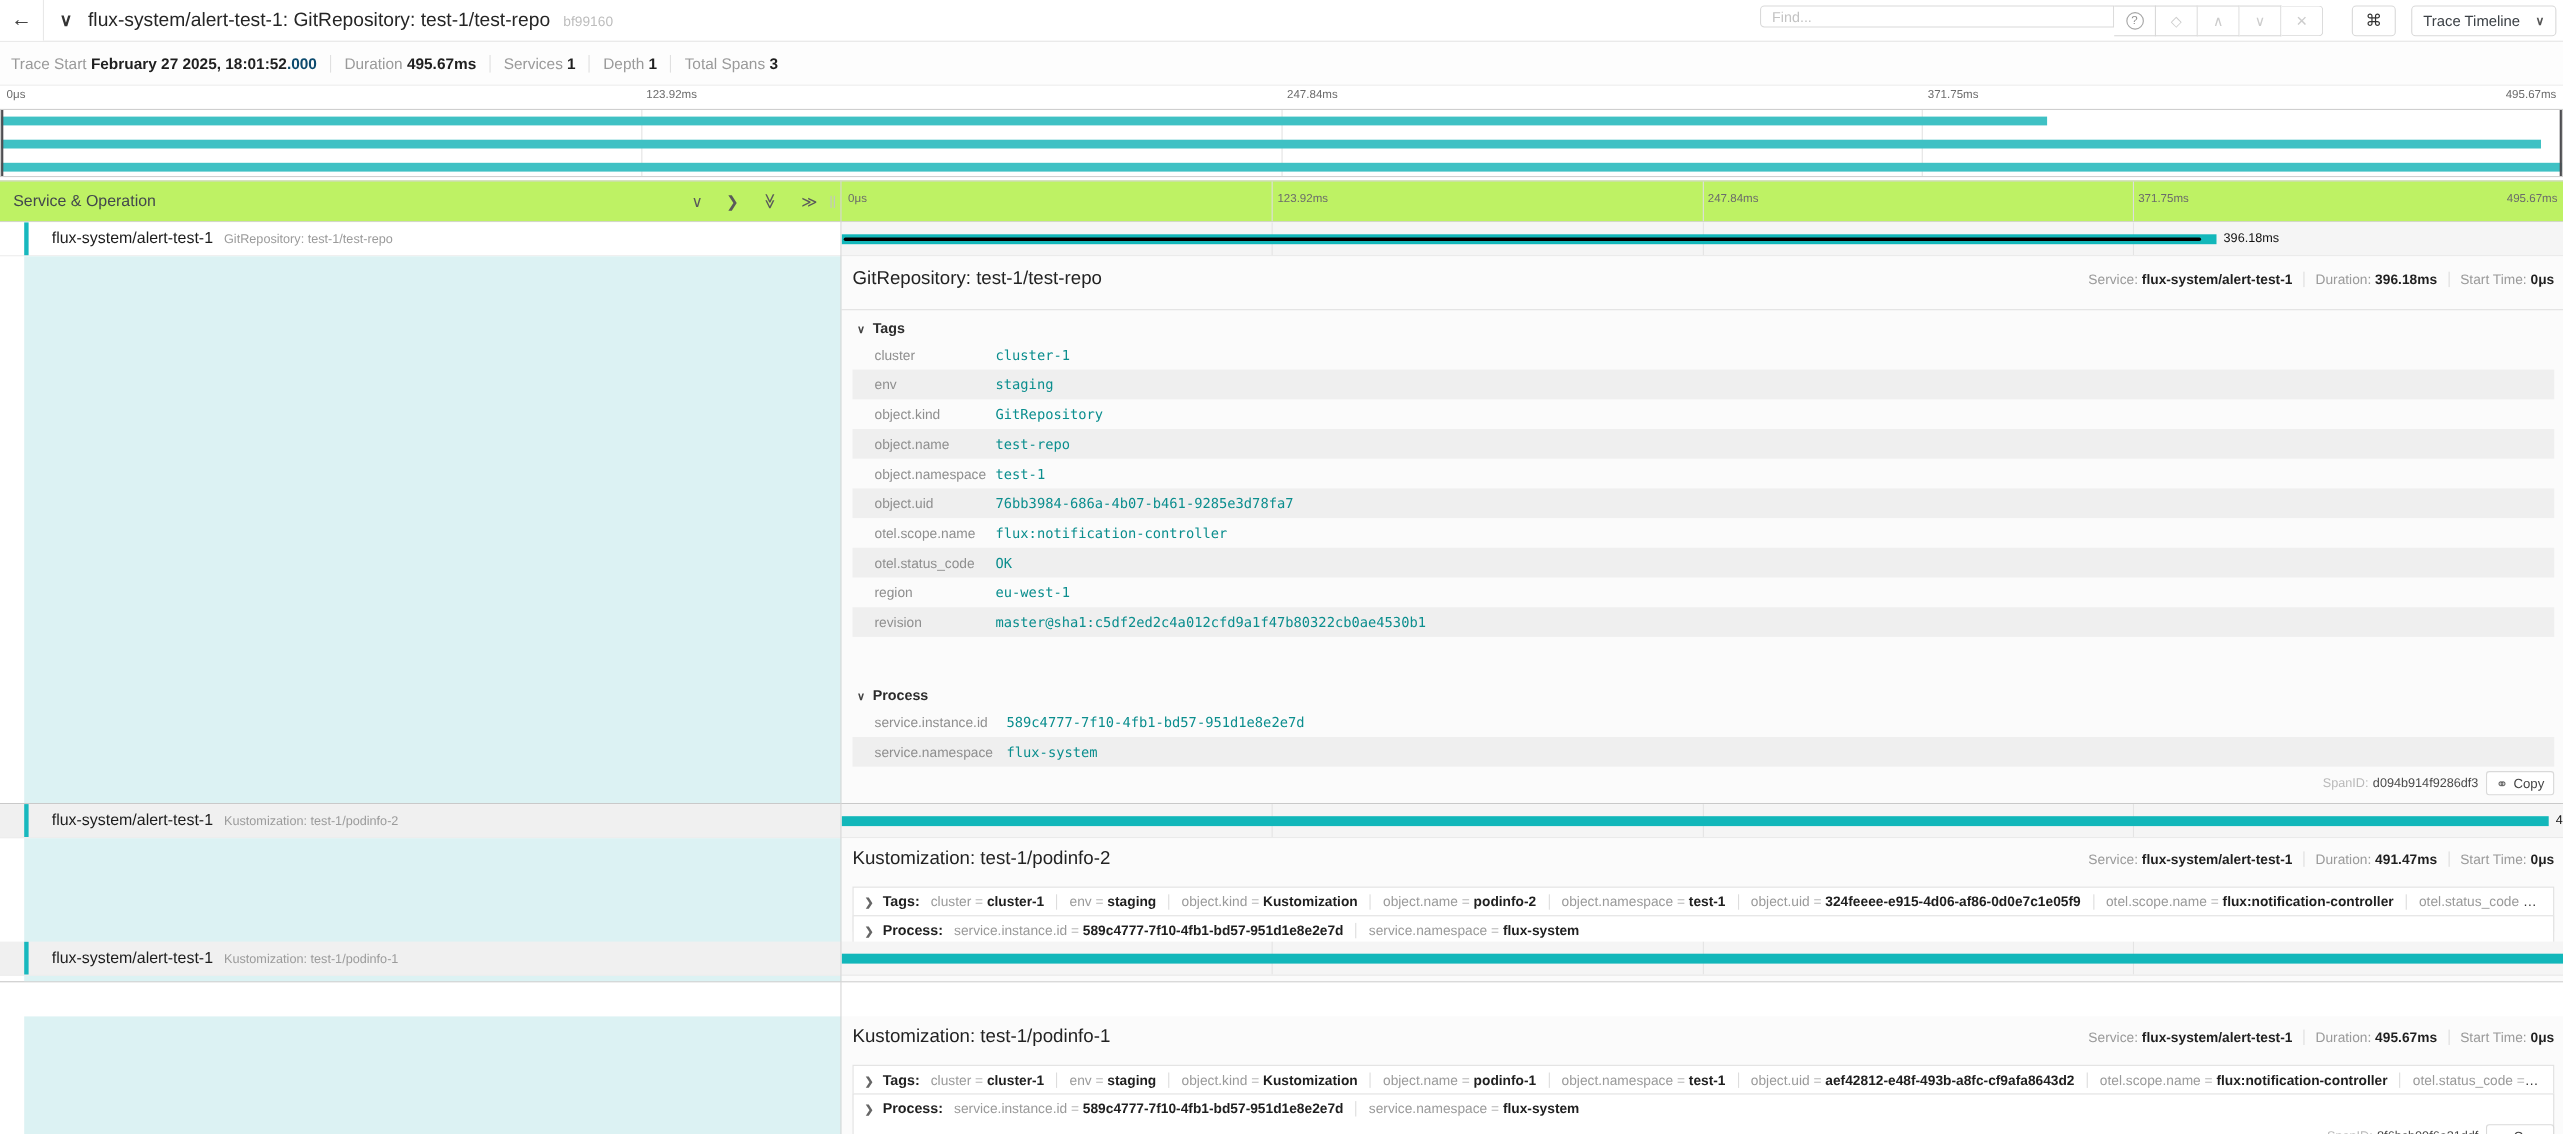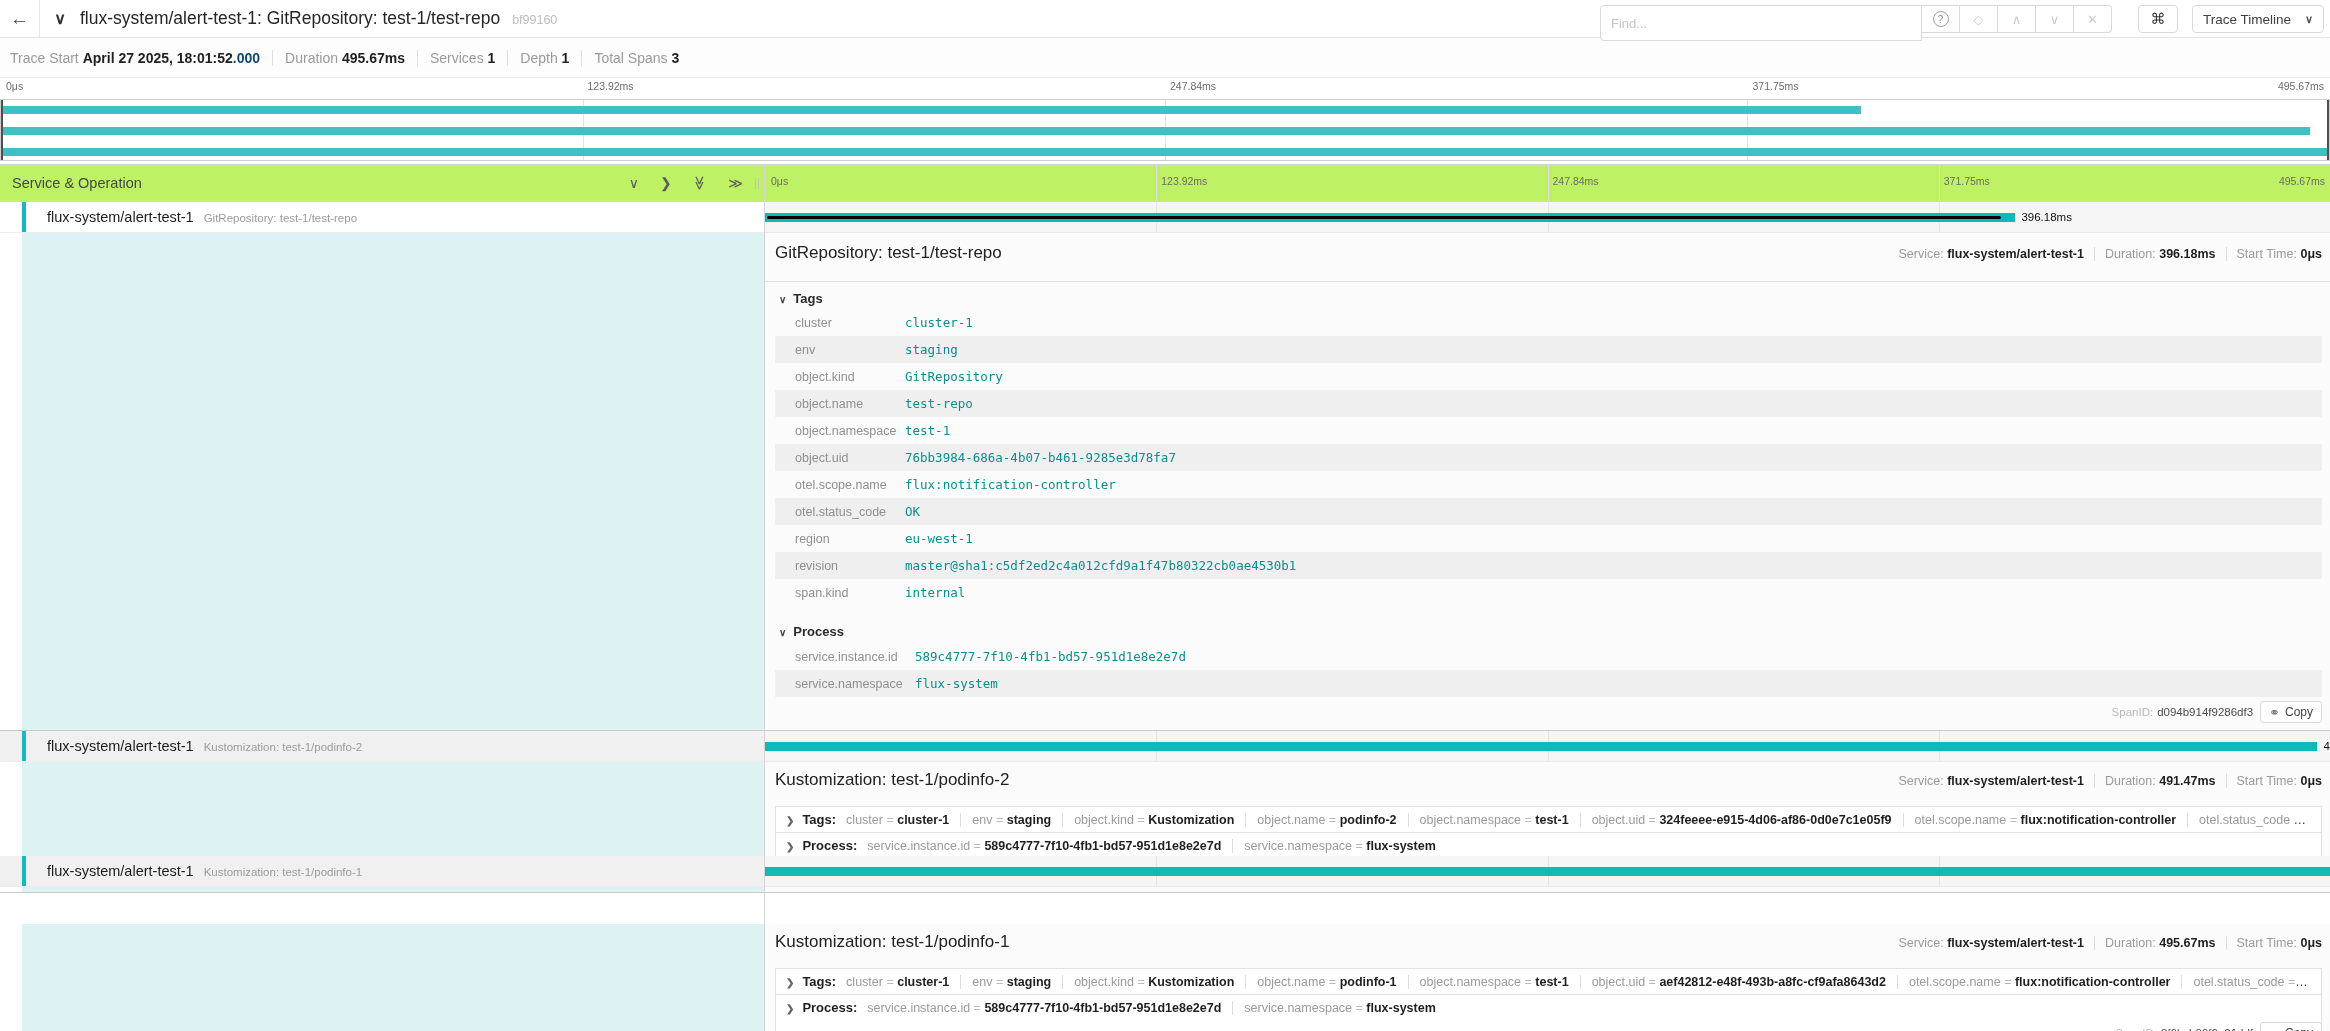--- a/index.html
+++ b/index.html
@@ -9,21 +9,21 @@
   
   #app-header { position:absolute; left:0; top:0; width:2330px; height:38px; background:#fff;
     border-bottom:1px solid #e5e5e5; z-index:30; }
   #back-btn { position:absolute; left:0; top:0; width:40px; height:37px; border-right:1px solid #e8e8e8;
     display:flex; align-items:center; justify-content:center; font-size:19px; color:#444; background:#fff; cursor:pointer; }
   #hdr-collapse { position:absolute; left:46px; top:0; width:28px; height:37px; display:flex; align-items:center;
     justify-content:center; font-size:16px; color:#333; font-weight:bold; }
   #trace-title { position:absolute; left:80px; top:0; height:37px; line-height:37px; font-size:17.5px; color:#262626; white-space:nowrap; }
   #trace-id { font-size:12.5px; color:#bdbdbd; margin-left:12px; }
   #find-group { position:absolute; left:1600px; top:5px; height:28px; display:flex; }
-  #find-input { width:322px; height:36px; border:1px solid #d9d9d9; border-radius:4px 0 0 4px; padding:0 10px;
+  #find-input { width:322px; height:20px; border:1px solid #d9d9d9; border-radius:4px 0 0 4px; padding:0 10px;
     font-size:13px; color:#444; font-family:"Liberation Sans", sans-serif; outline:none; }
   #find-input::placeholder { color:#c3c3c3; }
   .find-cell { width:38px; height:28px; border:1px solid #d9d9d9; border-left:none; background:#fff;
     display:flex; align-items:center; justify-content:center; font-size:13px; color:#ccc; cursor:pointer; }
   .find-cell:last-child { border-radius:0 4px 4px 0; }
   #help-circle { width:16px; height:16px; border:1px solid #a5a5a5; border-radius:50%; color:#8f8f8f;
     font-size:10.5px; line-height:14px; text-align:center; display:inline-block; }
   #cmd-btn { position:absolute; left:2138px; top:5px; width:40px; height:28px; border:1px solid #d9d9d9;
     border-radius:4px; background:#fff; font-size:15px; color:#333; cursor:pointer; }
   #view-select { position:absolute; left:2192px; top:5px; width:132px; height:28px; border:1px solid #d9d9d9;
@@ -144,21 +144,21 @@
   </div>
   <button id="cmd-btn"><span>⌘</span></button>
   <div id="view-select">
     <span>Trace Timeline</span>
     <span class="vchev">∨</span>
   </div>
 </div>
 
 <div id="meta-bar">
   <div class="meta-item">
-    <span>Trace Start</span> <b>April 27 2025, 18:01:52</b><span class="meta-ms">.000</span>
+    <span>Trace Start</span> <b>February 27 2025, 18:01:52</b><span class="meta-ms">.000</span>
   </div>
   <div class="meta-item">
     <span>Duration</span> <b>495.67ms</b>
   </div>
   <div class="meta-item">
     <span>Services</span> <b>1</b>
   </div>
   <div class="meta-item">
     <span>Depth</span> <b>1</b>
   </div>
@@ -272,24 +272,20 @@
           <span class="kvval">OK</span>
         </div>
       <div class="kvrow">
           <span class="kvkey">region</span>
           <span class="kvval">eu-west-1</span>
         </div>
       <div class="kvrow alt">
           <span class="kvkey">revision</span>
           <span class="kvval">master@sha1:c5df2ed2c4a012cfd9a1f47b80322cb0ae4530b1</span>
         </div>
-      <div class="kvrow">
-          <span class="kvkey">span.kind</span>
-          <span class="kvval">internal</span>
-        </div>
     </div>
     <div class="acc-head" style="top:391px"><span class="achev">∨</span><span>Process</span></div>
     <div class="kvtable" style="top:410px">
       <div class="kvrow">
           <span class="kvkey" style="width:140px">service.instance.id</span>
           <span class="kvval">589c4777-7f10-4fb1-bd57-951d1e8e2e7d</span>
         </div>
       <div class="kvrow alt">
           <span class="kvkey" style="width:140px">service.namespace</span>
           <span class="kvval">flux-system</span>

